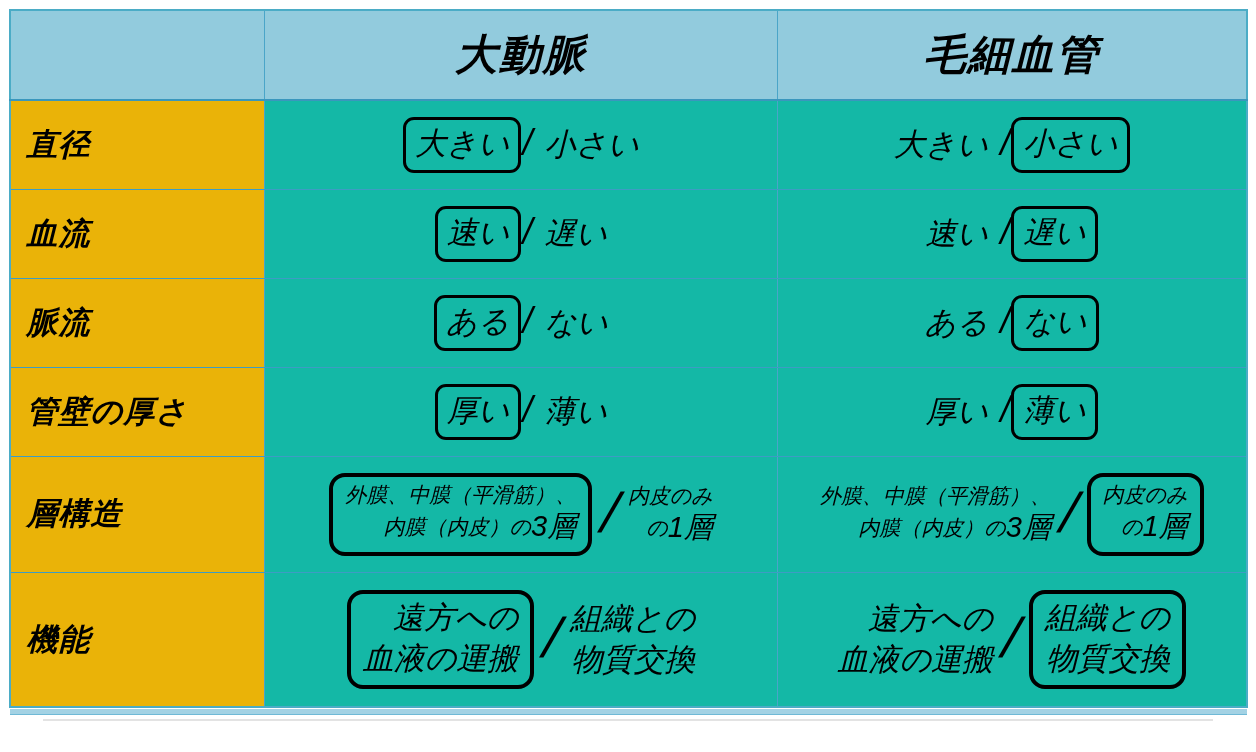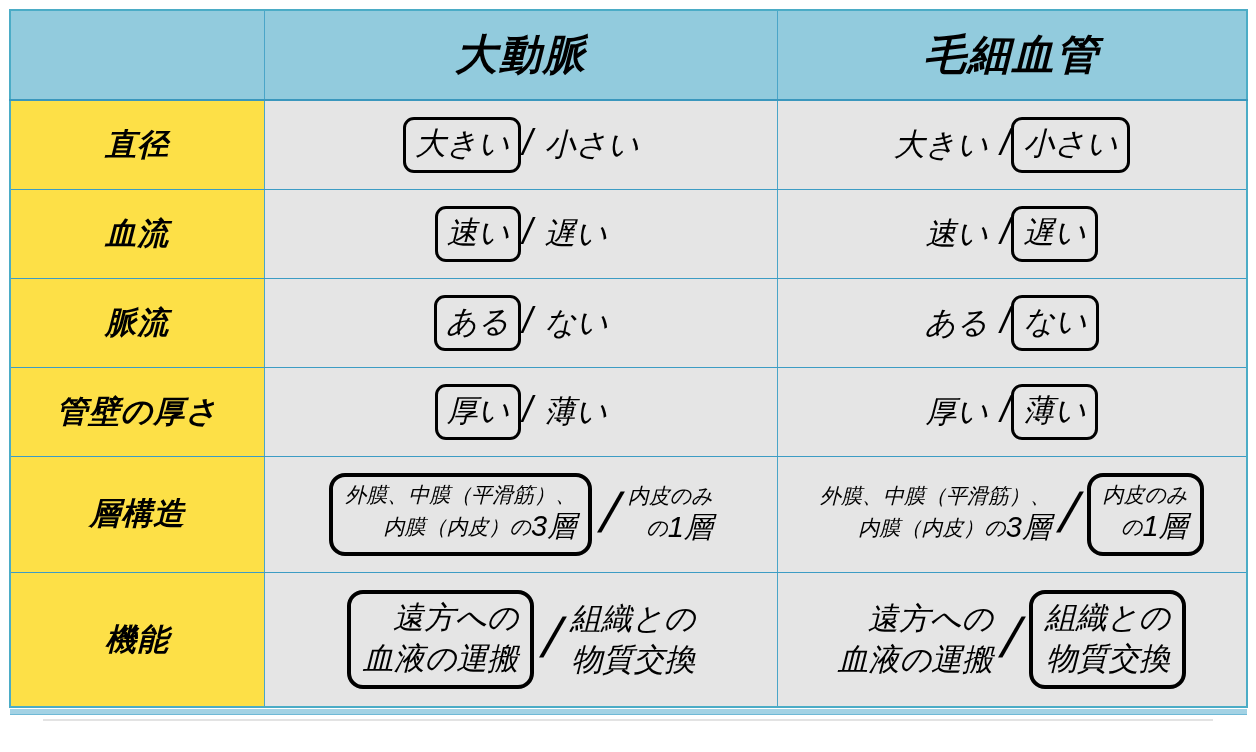--- a/index.html
+++ b/index.html
@@ -40,29 +40,29 @@
 
   tr.r-head th {
     background: #92cbdd;
     border-bottom: 2px solid #3a97bd;
     font-size: 42px;
     font-weight: bold;
     text-align: center;
     letter-spacing: 2px;
   }
   th.rlabel {
-    background: #fde047;
-    text-align: center;
+    background: #eab308;
+    text-align: left;
     font-size: 31px;
     font-weight: bold;
     padding-left: 14px;
     letter-spacing: 1px;
   }
   td.cell {
-    background: #e5e5e5;
+    background: #14b8a6;
     text-align: center;
     font-size: 31px;
     vertical-align: middle;
     white-space: nowrap;
   }
   .opt { display: inline-block; vertical-align: middle; }
   .boxed {
     border: 3px solid #000000;
     border-radius: 11px;
     padding: 3px 9px 5px 9px;

